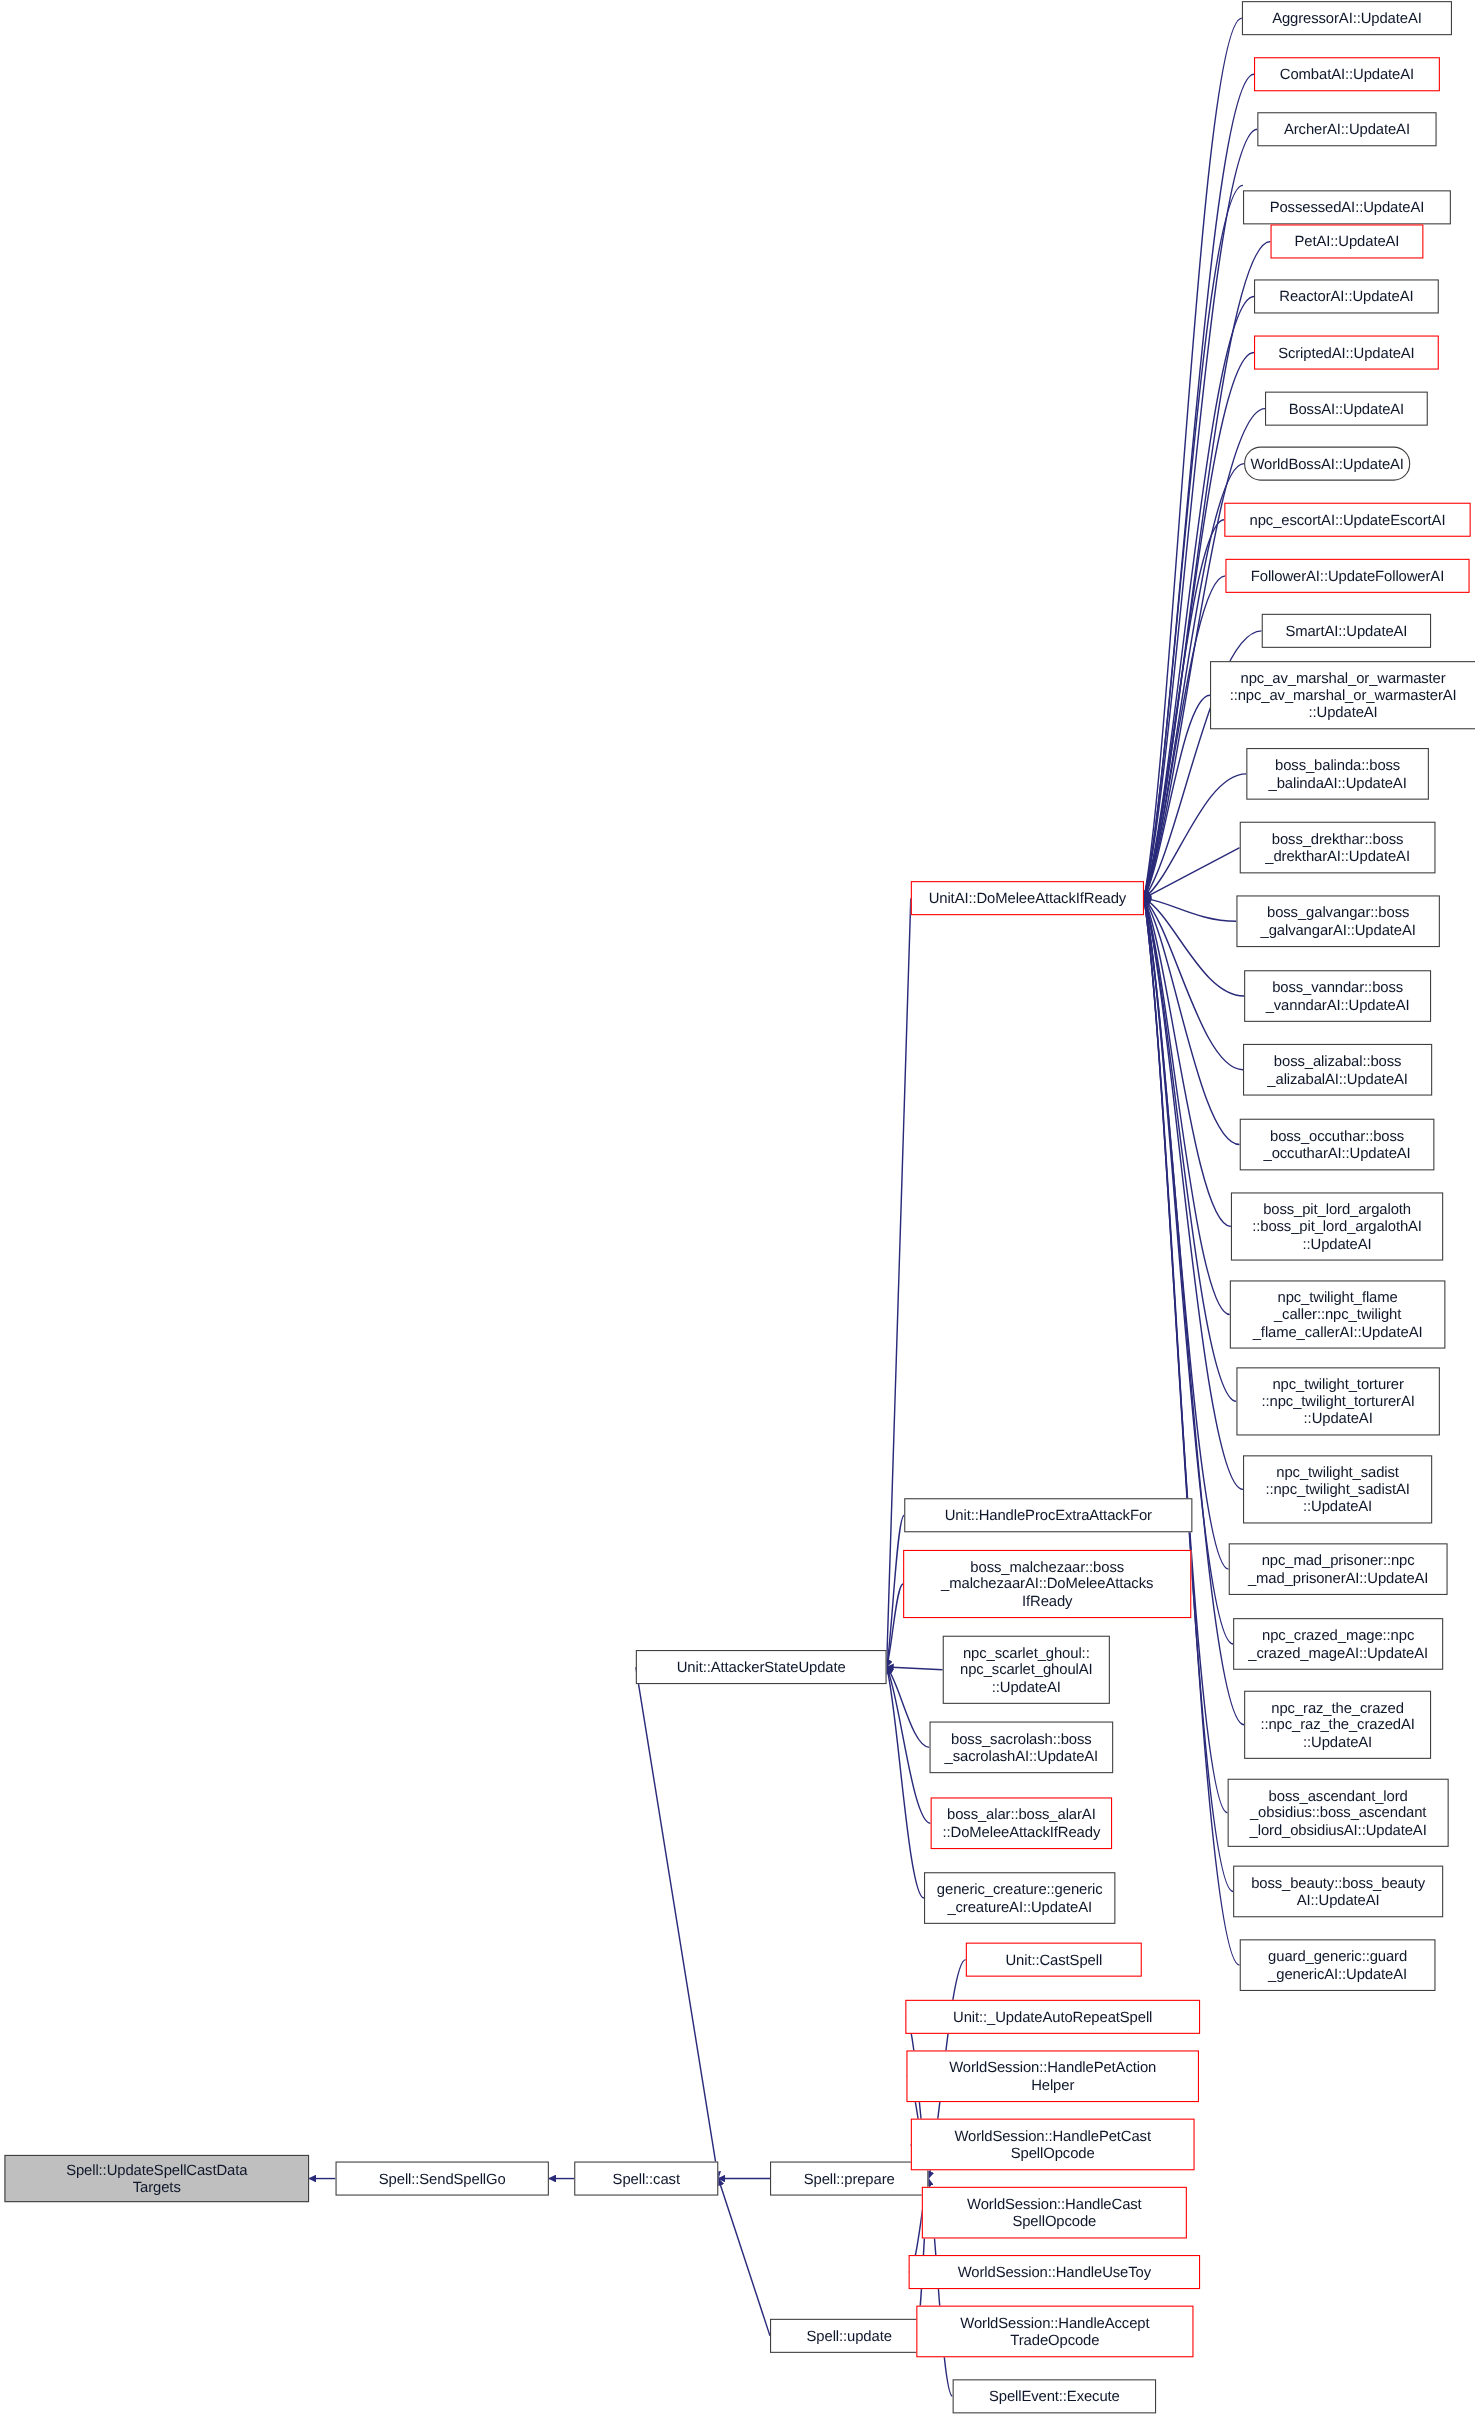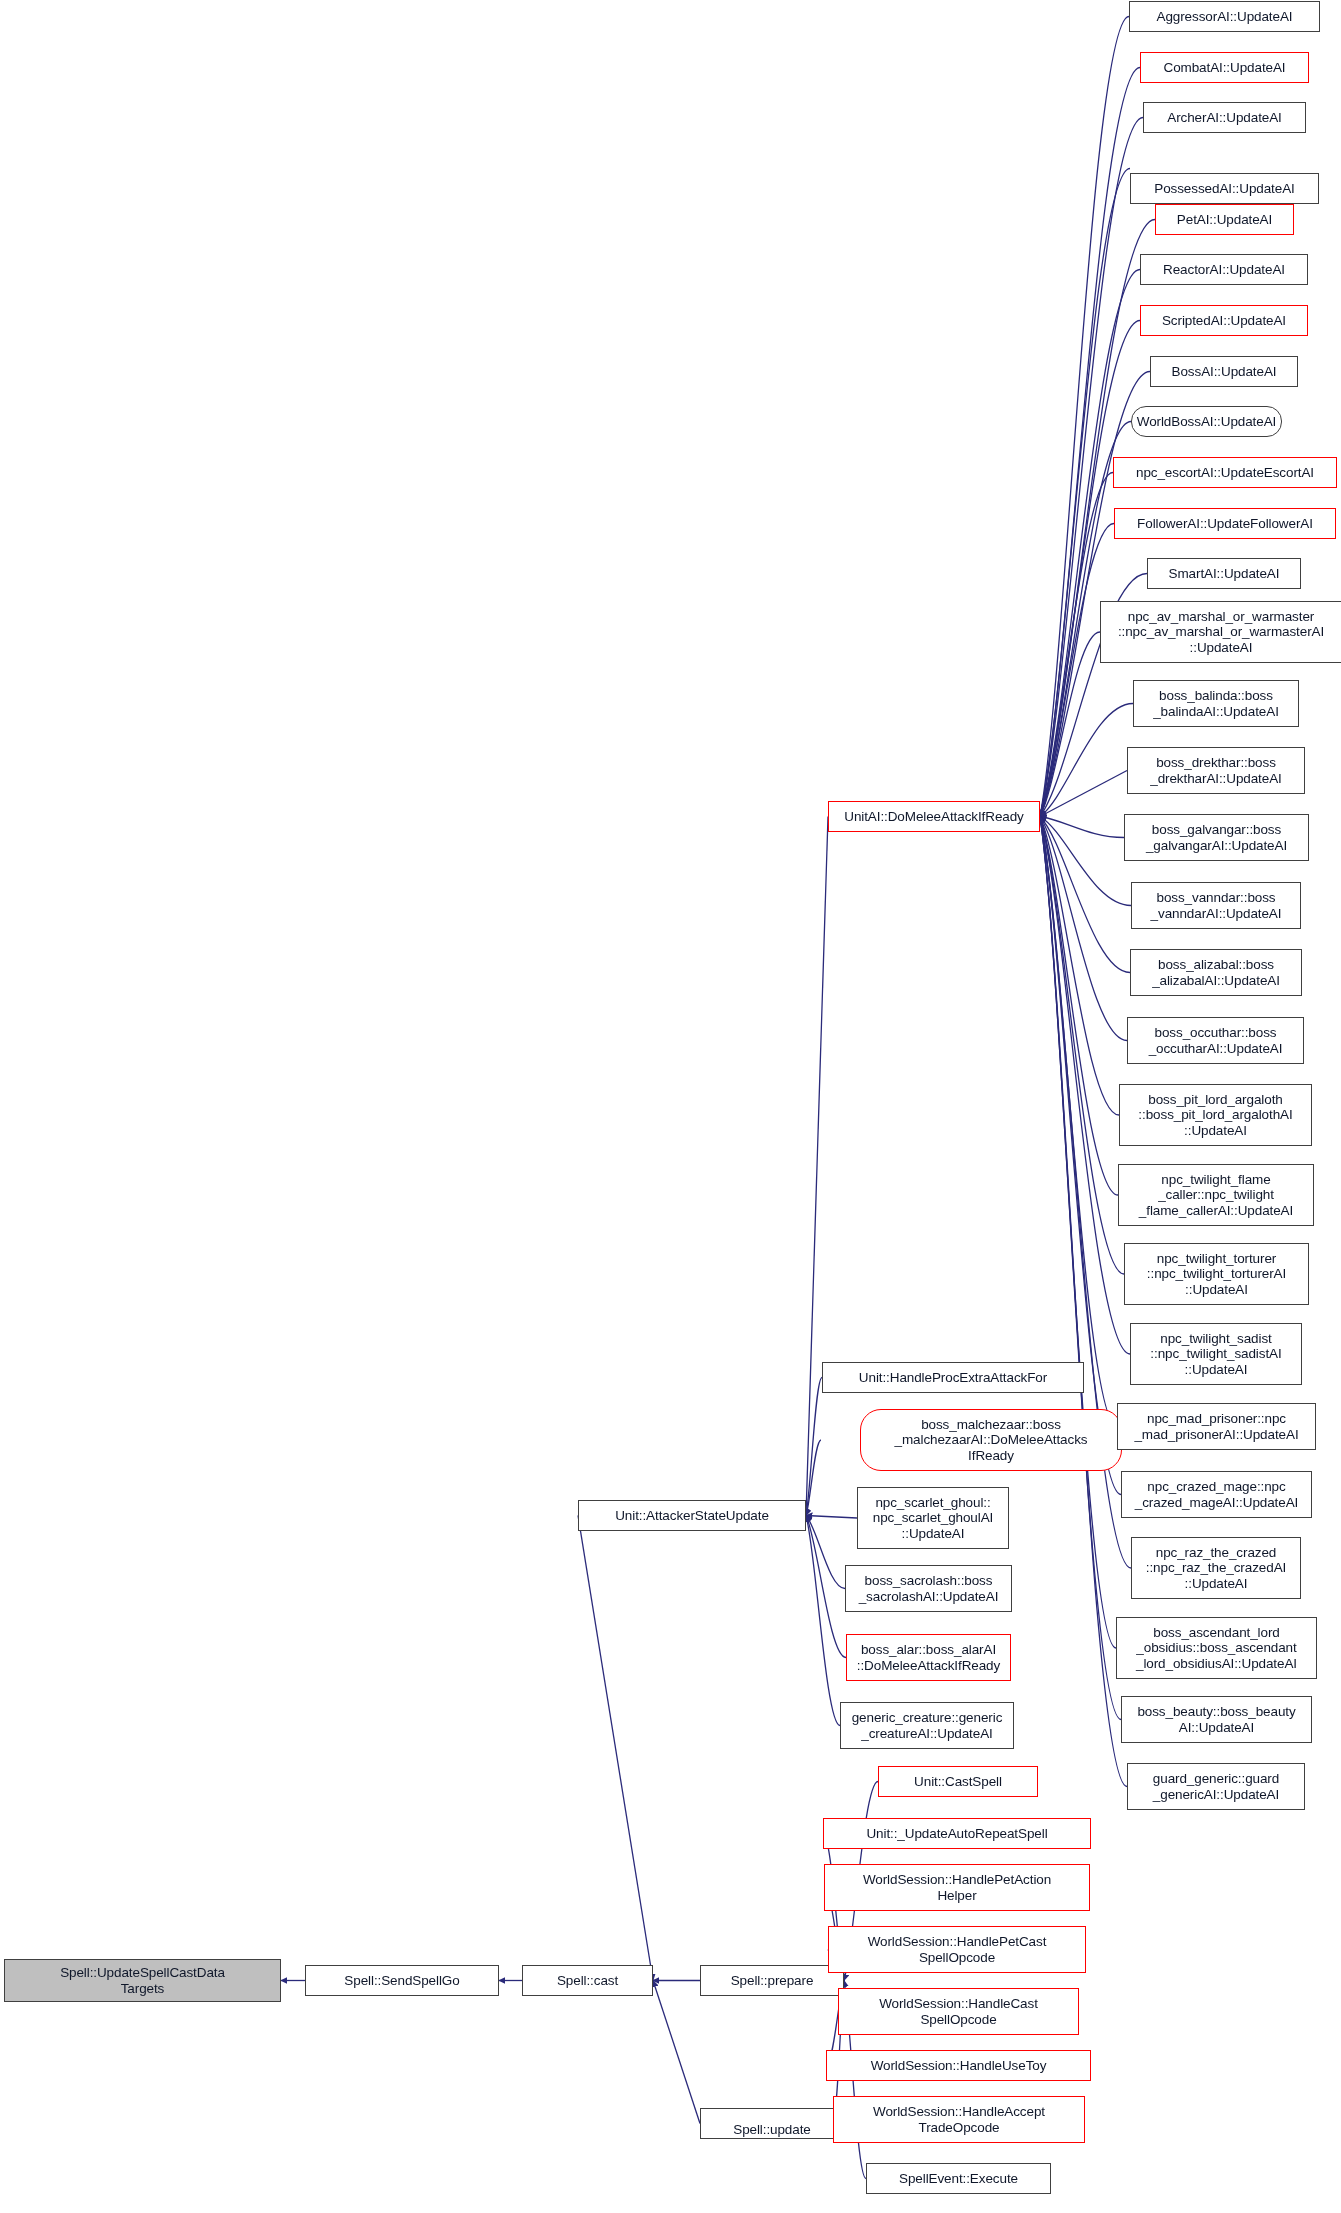--- a/index.html
+++ b/index.html
@@ -73,36 +73,36 @@
       <path d="M1116,1648 C1084.08,1648 1062.8,966.17 1040,816.5" fill="none" stroke="#2a2a7a" stroke-width="1.3" marker-end="url(#arr)"></path>
       <path d="M1121,1719.5 C1086.98,1719.5 1064.3,979.04 1040,816.5" fill="none" stroke="#2a2a7a" stroke-width="1.3" marker-end="url(#arr)"></path>
       <path d="M1127,1786.5 C1090.46,1786.5 1066.1,991.1 1040,816.5" fill="none" stroke="#2a2a7a" stroke-width="1.3" marker-end="url(#arr)"></path>
     </svg>
   <div id="nodes">
       <div class="node root" style="left: 4px; top: 1959px; width: 277px; height: 43px;"><span>Spell::UpdateSpellCastData
 Targets</span></div>
       <div class="node" style="left: 305px; top: 1965px; width: 194px; height: 31px;"><span>Spell::SendSpellGo</span></div>
       <div class="node" style="left: 522px; top: 1965px; width: 131px; height: 31px;"><span>Spell::cast</span></div>
       <div class="node" style="left: 700px; top: 1965px; width: 144px; height: 31px;"><span>Spell::prepare</span></div>
-      <div class="node" style="left: 700px; top: 2108px; width: 144px; height: 31px; align-items: flex-end;"><span>Spell::update</span></div>
+      <div class="node" style="left: 700px; top: 2108px; width: 144px; height: 31px;"><span>Spell::update</span></div>
       <div class="node red" style="left: 878px; top: 1766px; width: 160px; height: 31px;"><span>Unit::CastSpell</span></div>
       <div class="node red" style="left: 823px; top: 1818px; width: 268px; height: 31px;"><span>Unit::_UpdateAutoRepeatSpell</span></div>
       <div class="node red" style="left: 824px; top: 1864px; width: 266px; height: 47px;"><span>WorldSession::HandlePetAction
 Helper</span></div>
       <div class="node red" style="left: 828px; top: 1926px; width: 258px; height: 47px;"><span>WorldSession::HandlePetCast
 SpellOpcode</span></div>
       <div class="node red" style="left: 838px; top: 1988px; width: 241px; height: 47px;"><span>WorldSession::HandleCast
 SpellOpcode</span></div>
       <div class="node red" style="left: 826px; top: 2050px; width: 265px; height: 31px;"><span>WorldSession::HandleUseToy</span></div>
       <div class="node red" style="left: 833px; top: 2096px; width: 252px; height: 47px;"><span>WorldSession::HandleAccept
 TradeOpcode</span></div>
       <div class="node" style="left: 866px; top: 2163px; width: 185px; height: 31px;"><span>SpellEvent::Execute</span></div>
       <div class="node" style="left: 578px; top: 1500px; width: 228px; height: 31px;"><span>Unit::AttackerStateUpdate</span></div>
       <div class="node" style="left: 822px; top: 1362px; width: 262px; height: 31px;"><span>Unit::HandleProcExtraAttackFor</span></div>
-      <div class="node red" style="left: 860px; top: 1409px; width: 262px; height: 62px; border-radius: 21px;"><span>boss_malchezaar::boss
+      <div class="node red" style="left: 821px; top: 1409px; width: 262px; height: 62px;"><span>boss_malchezaar::boss
 _malchezaarAI::DoMeleeAttacks
 IfReady</span></div>
       <div class="node" style="left: 857px; top: 1487px; width: 152px; height: 62px;"><span>npc_scarlet_ghoul::
 npc_scarlet_ghoulAI
 ::UpdateAI</span></div>
       <div class="node" style="left: 845px; top: 1565px; width: 167px; height: 47px;"><span>boss_sacrolash::boss
 _sacrolashAI::UpdateAI</span></div>
       <div class="node red" style="left: 846px; top: 1634px; width: 165px; height: 47px;"><span>boss_alar::boss_alarAI
 ::DoMeleeAttackIfReady</span></div>
       <div class="node" style="left: 840px; top: 1702px; width: 174px; height: 47px;"><span>generic_creature::generic

